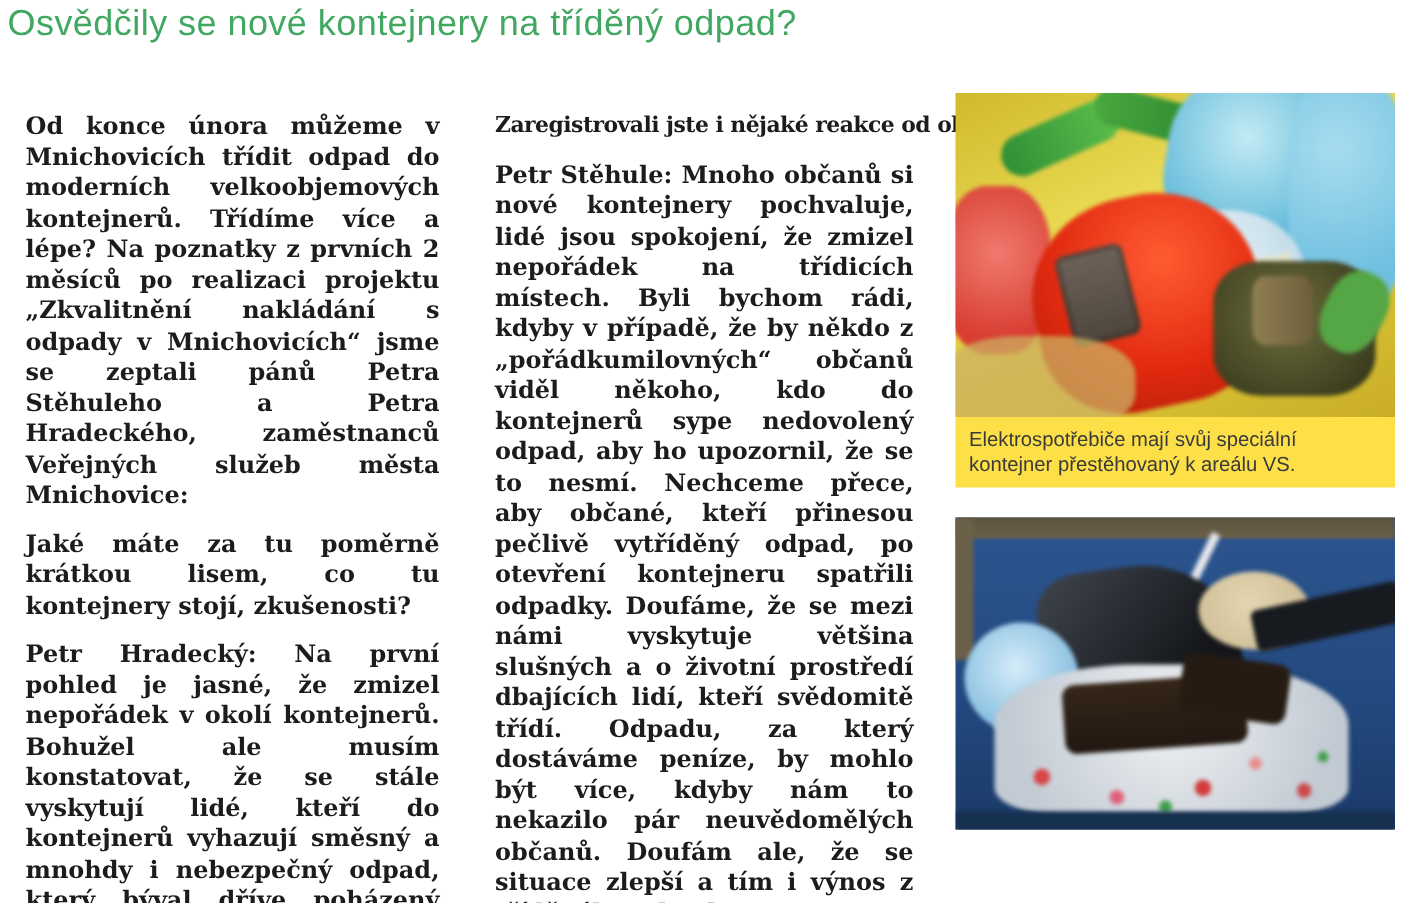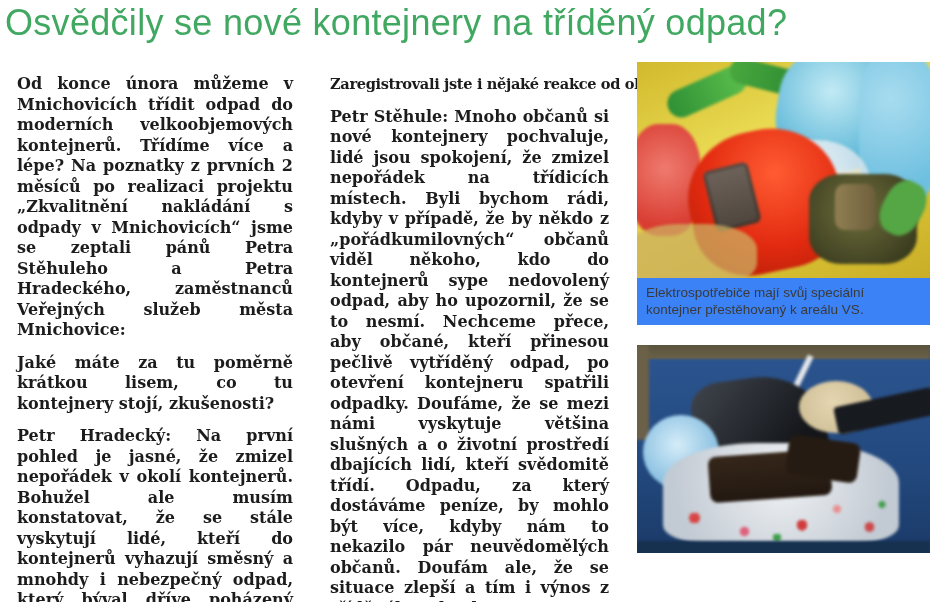--- a/index.html
+++ b/index.html
@@ -6,41 +6,41 @@
   body{
     width:935px;height:602px;position:relative;overflow:hidden;
     background:#ffffff;
     font-family:"DejaVu Serif", serif;
     color:#1c1c1c;
   }
   
   .headline{
     position:absolute;left:5px;top:2px;margin:0;
     font-family:"Liberation Sans", sans-serif;
-    font-weight:400;font-size:36px;letter-spacing:.3px;
+    font-weight:400;font-size:24px;letter-spacing:.3px;
     color:#41a862;white-space:nowrap;
   }
   
   .col{
     position:absolute;top:62px;width:300px;
     font-size:16px;line-height:20.5px;text-align:justify;
   }
   .col1{left:5px;}
   .col2{left:318px;width:303px;}
   .col p{margin:12px;font-weight:bold;}
   .q{font-weight:bold;}
   .q-tight{font-size:14.6px;letter-spacing:-.35px;white-space:nowrap;}
   
   .media{position:absolute;left:637px;top:62px;width:293px;}
   .photo{position:relative;width:293px;overflow:hidden;}
   .photo1{height:216px;background:linear-gradient(155deg,#d2b92c 0%,#e9da52 35%,#dcc736 65%,#c9ad27 100%);}
   .photo2{height:208px;background:linear-gradient(180deg,#2c5590 0%,#234a80 55%,#1b3a68 100%);}
   .shape{position:absolute;filter:blur(1.5px);}
   .caption{
-    background:#3b82f6;color:#3a3a3a;
+    background:#fde047;color:#3a3a3a;
     font-family:"Liberation Sans", sans-serif;
     font-size:13.5px;line-height:17px;
     padding:6px 9px 7px 9px;
   }
   .media-gap{height:20px;}
 </style>
 </head>
 <body>
 
 <h1 class="headline">Osvědčily se nové kontejnery na tříděný odpad?</h1>

